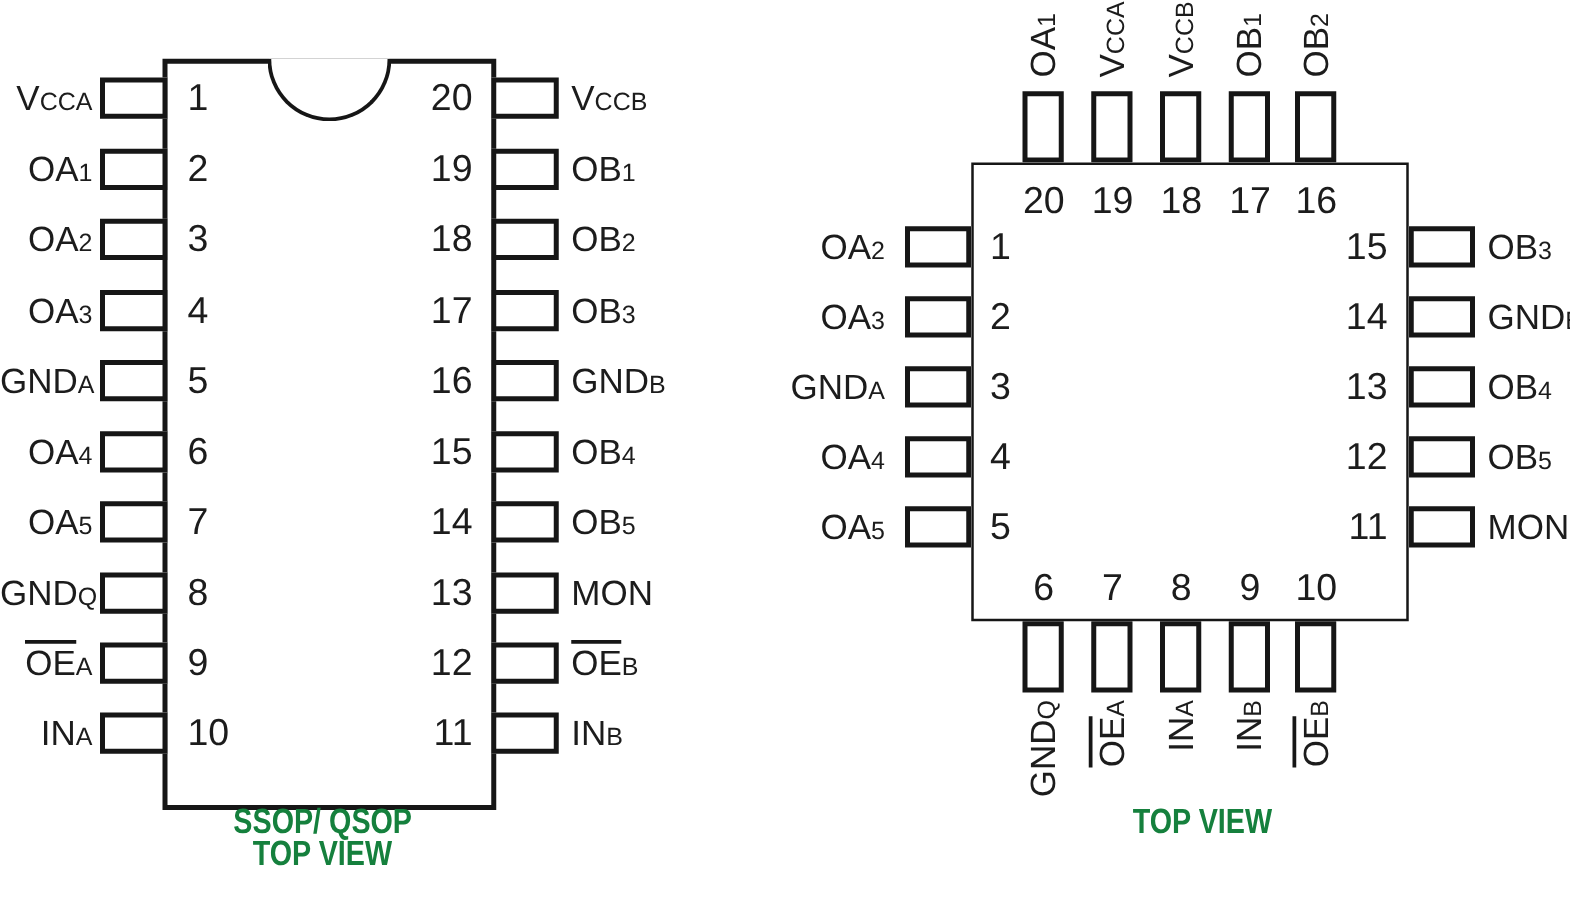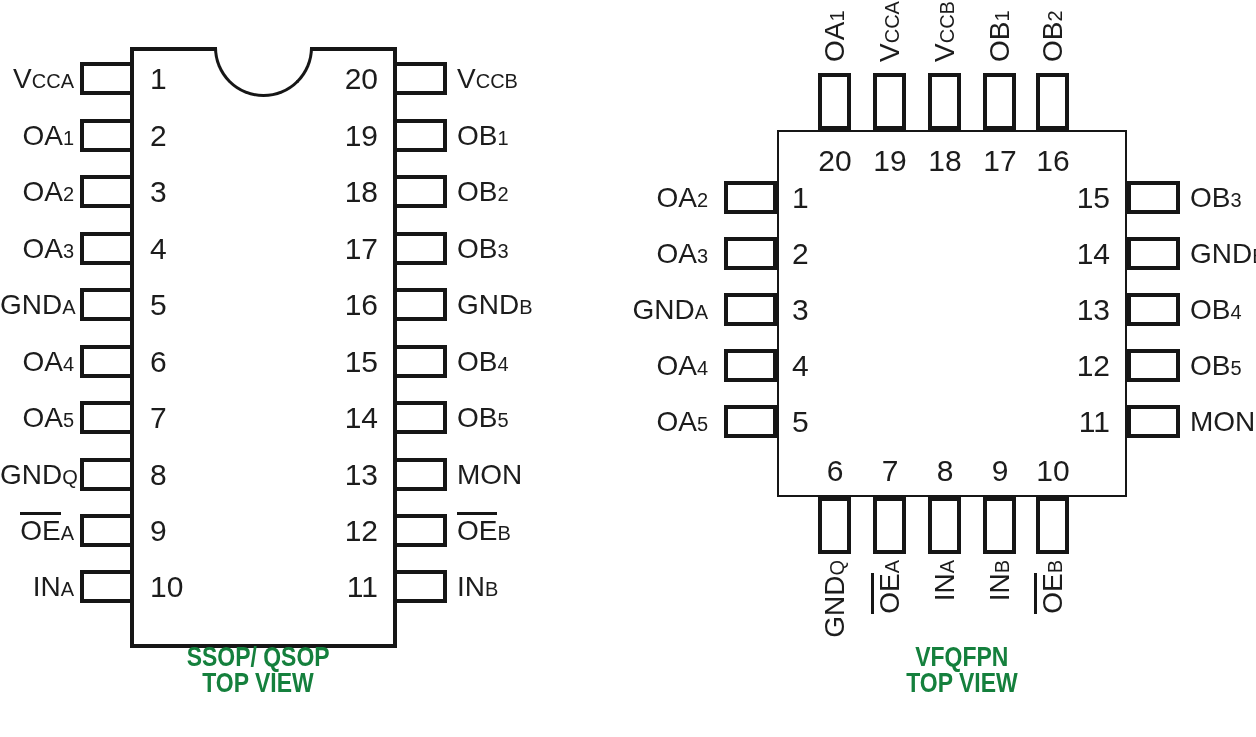--- a/index.html
+++ b/index.html
@@ -264,18 +264,17 @@
     <span class="vbox" style="left:423px; top:497px"></span>
     <span class="vbox" style="left:476px; top:497px"></span>
 
     <span class="vlabel end" style="left:215px; top:604px"><span>GND</span><span class="sub">Q</span></span>
     <span class="vlabel end" style="left:270px; top:604px"><span data-overline="true">OE</span><span class="sub">A</span></span>
     <span class="vlabel end" style="left:325px; top:604px"><span>IN</span><span class="sub">A</span></span>
     <span class="vlabel end" style="left:380px; top:604px"><span>IN</span><span class="sub">B</span></span>
     <span class="vlabel end" style="left:433px; top:604px"><span data-overline="true">OE</span><span class="sub">B</span></span>
 
     <div class="caption caption-vfq">
-      <div><span class="cline">VFQFPN</span></div>
       <div><span class="cline">TOP VIEW</span></div>
     </div>
   </div>
 
 </div>
 
 </body></html>

